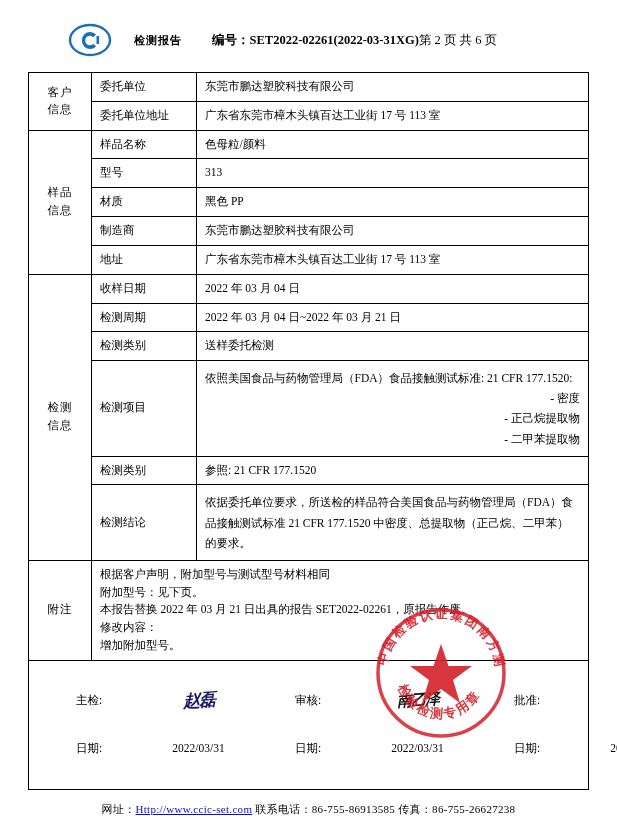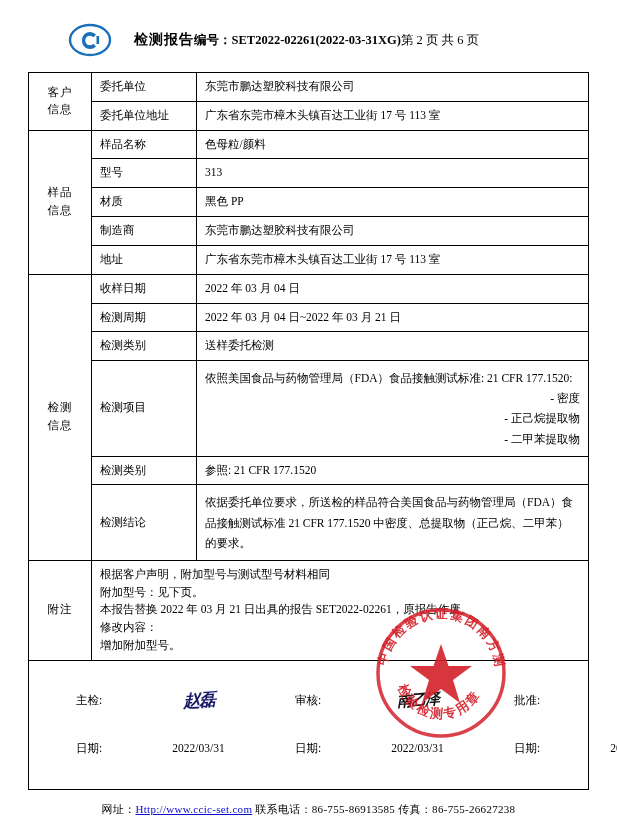--- a/index.html
+++ b/index.html
@@ -34,29 +34,30 @@
     width: 44px;
     height: 34px;
     flex: 0 0 auto;
     margin-left: 40px;
     display: flex;
     align-items: center;
     justify-content: center;
   }
   .logo svg { display:block; }
   .hdr-title {
-    font-size: 14px;
+    font-size: 11px;
     font-weight: bold;
     margin-left: 22px;
     letter-spacing: 1px;
     font-family: Liberation Serif, serif;
   }
   .hdr-report-no {
     font-size: 12.5px;
     font-weight: bold;
+    margin-left: 30px;
     white-space: nowrap;
   }
   .hdr-page {
     font-size: 12.5px;
     font-weight: normal;
     white-space: nowrap;
   }
 
   
   table.main {

